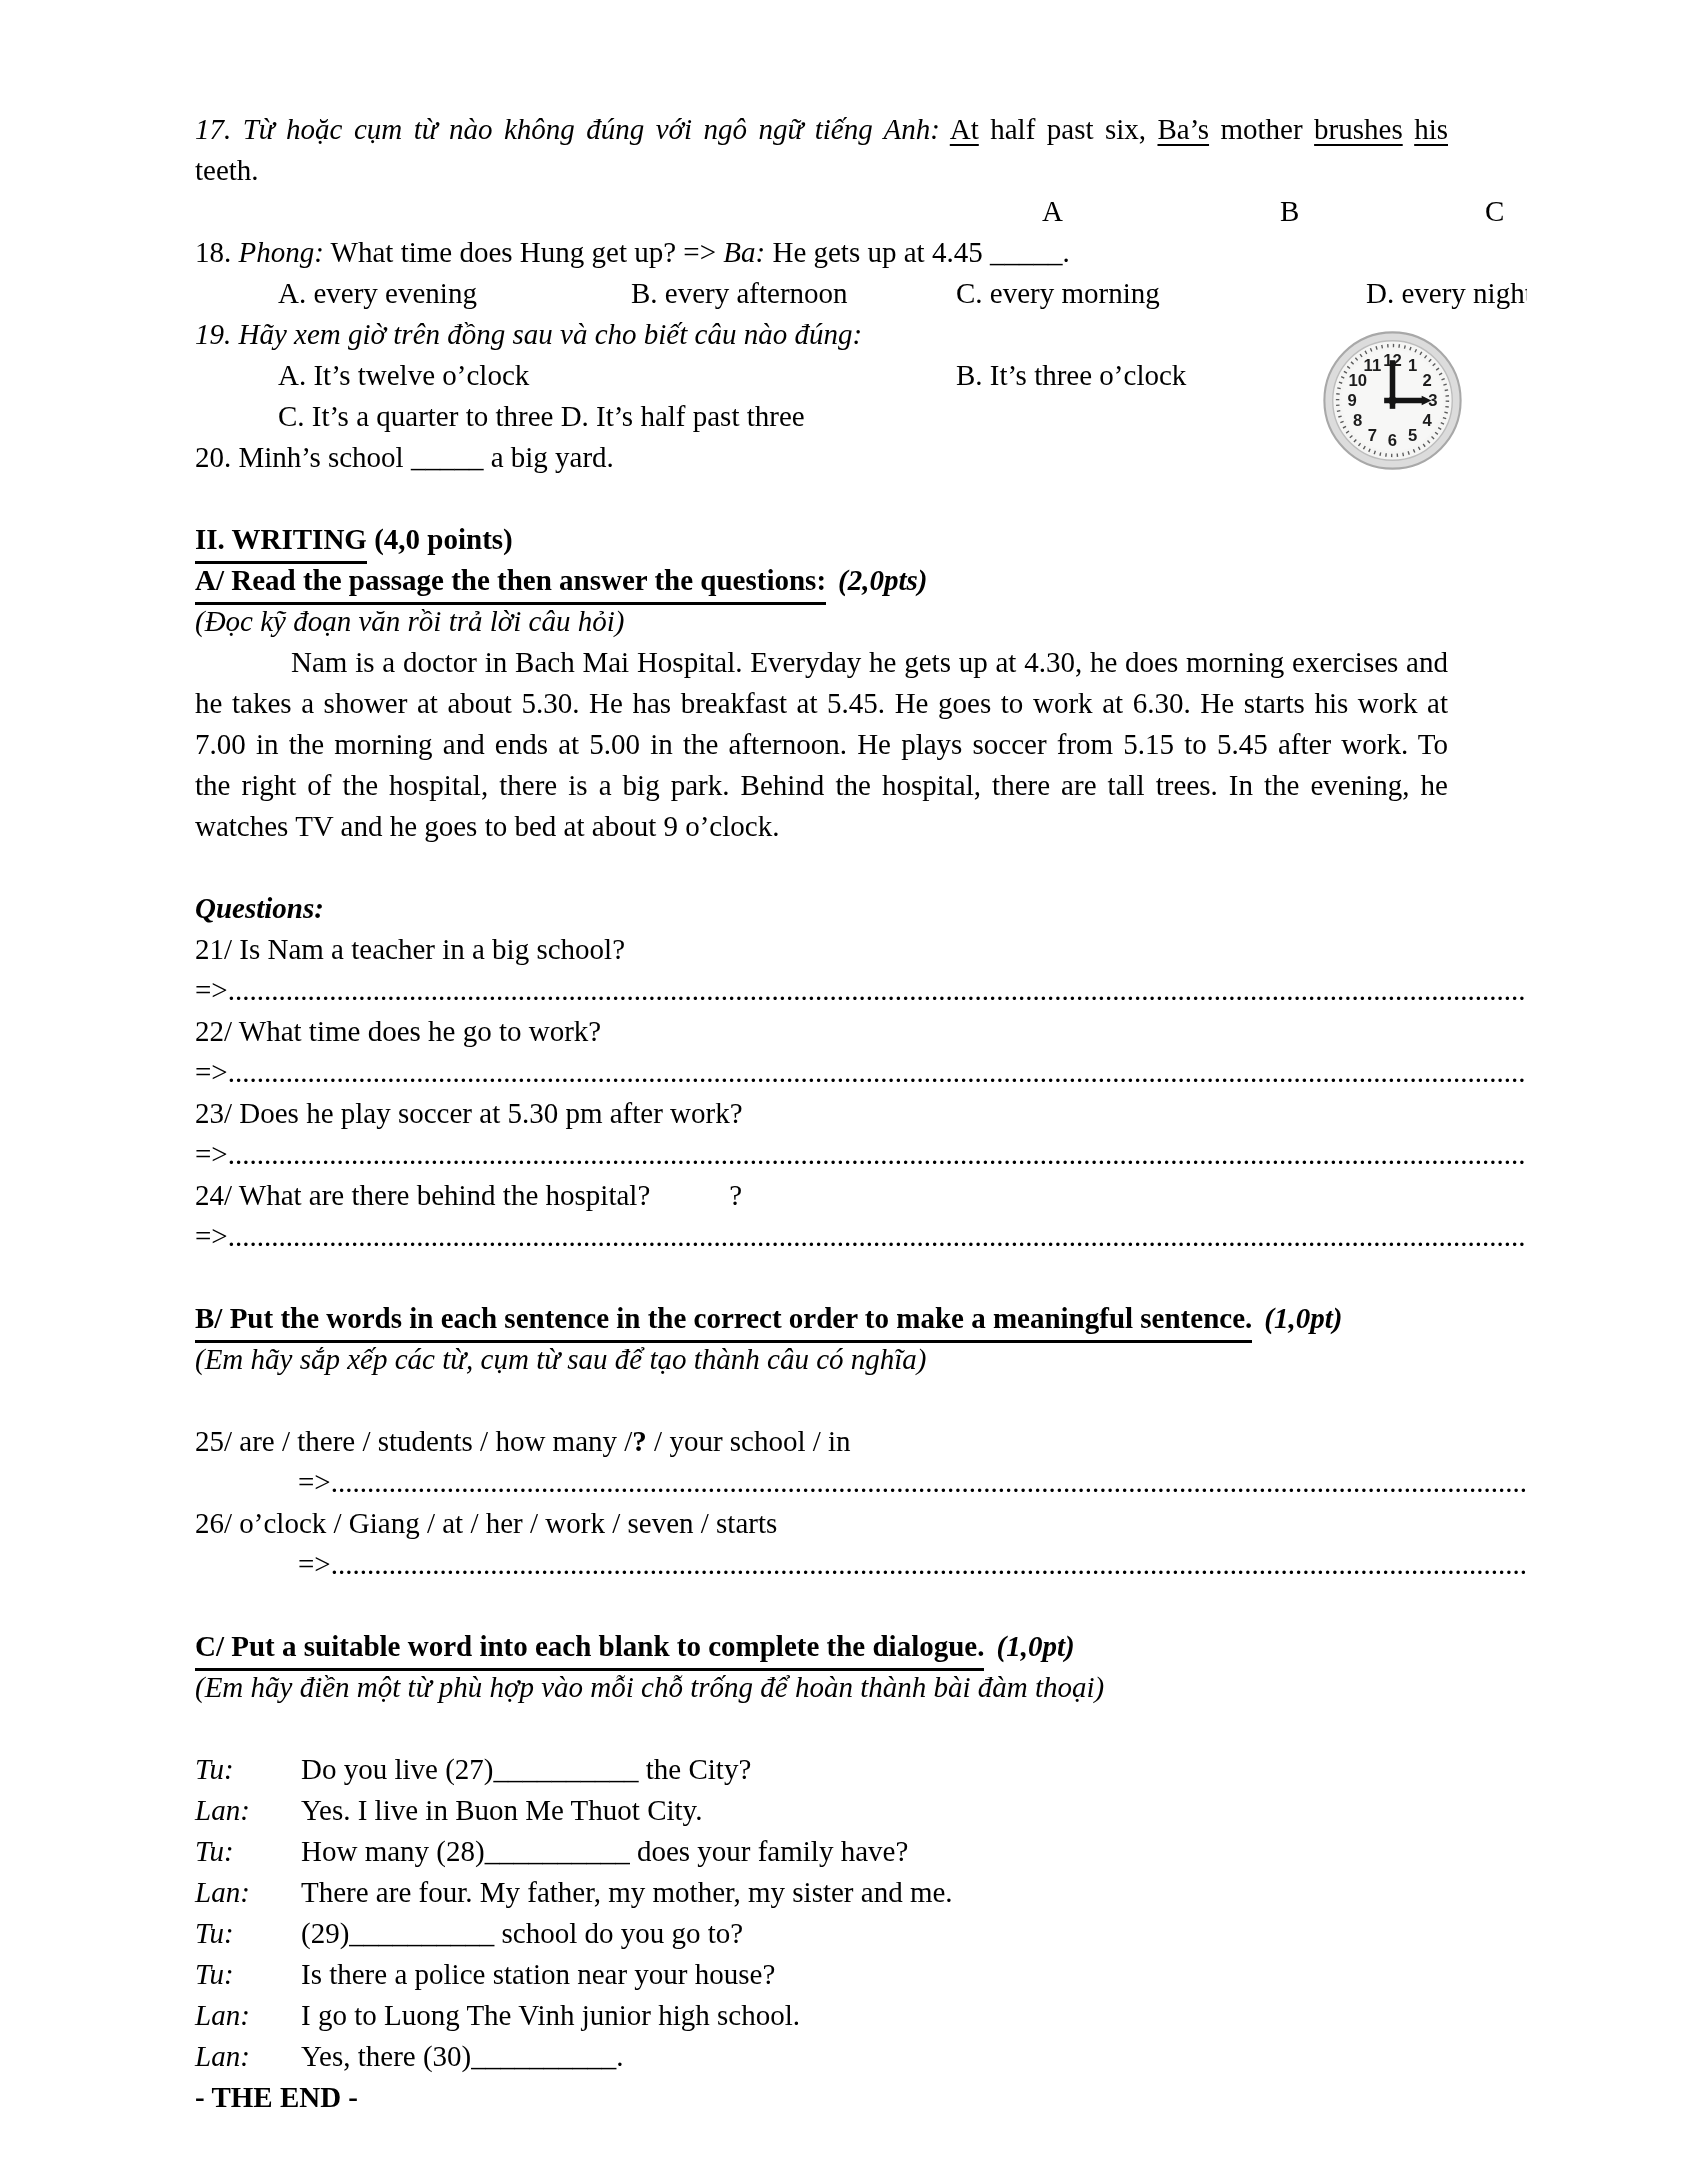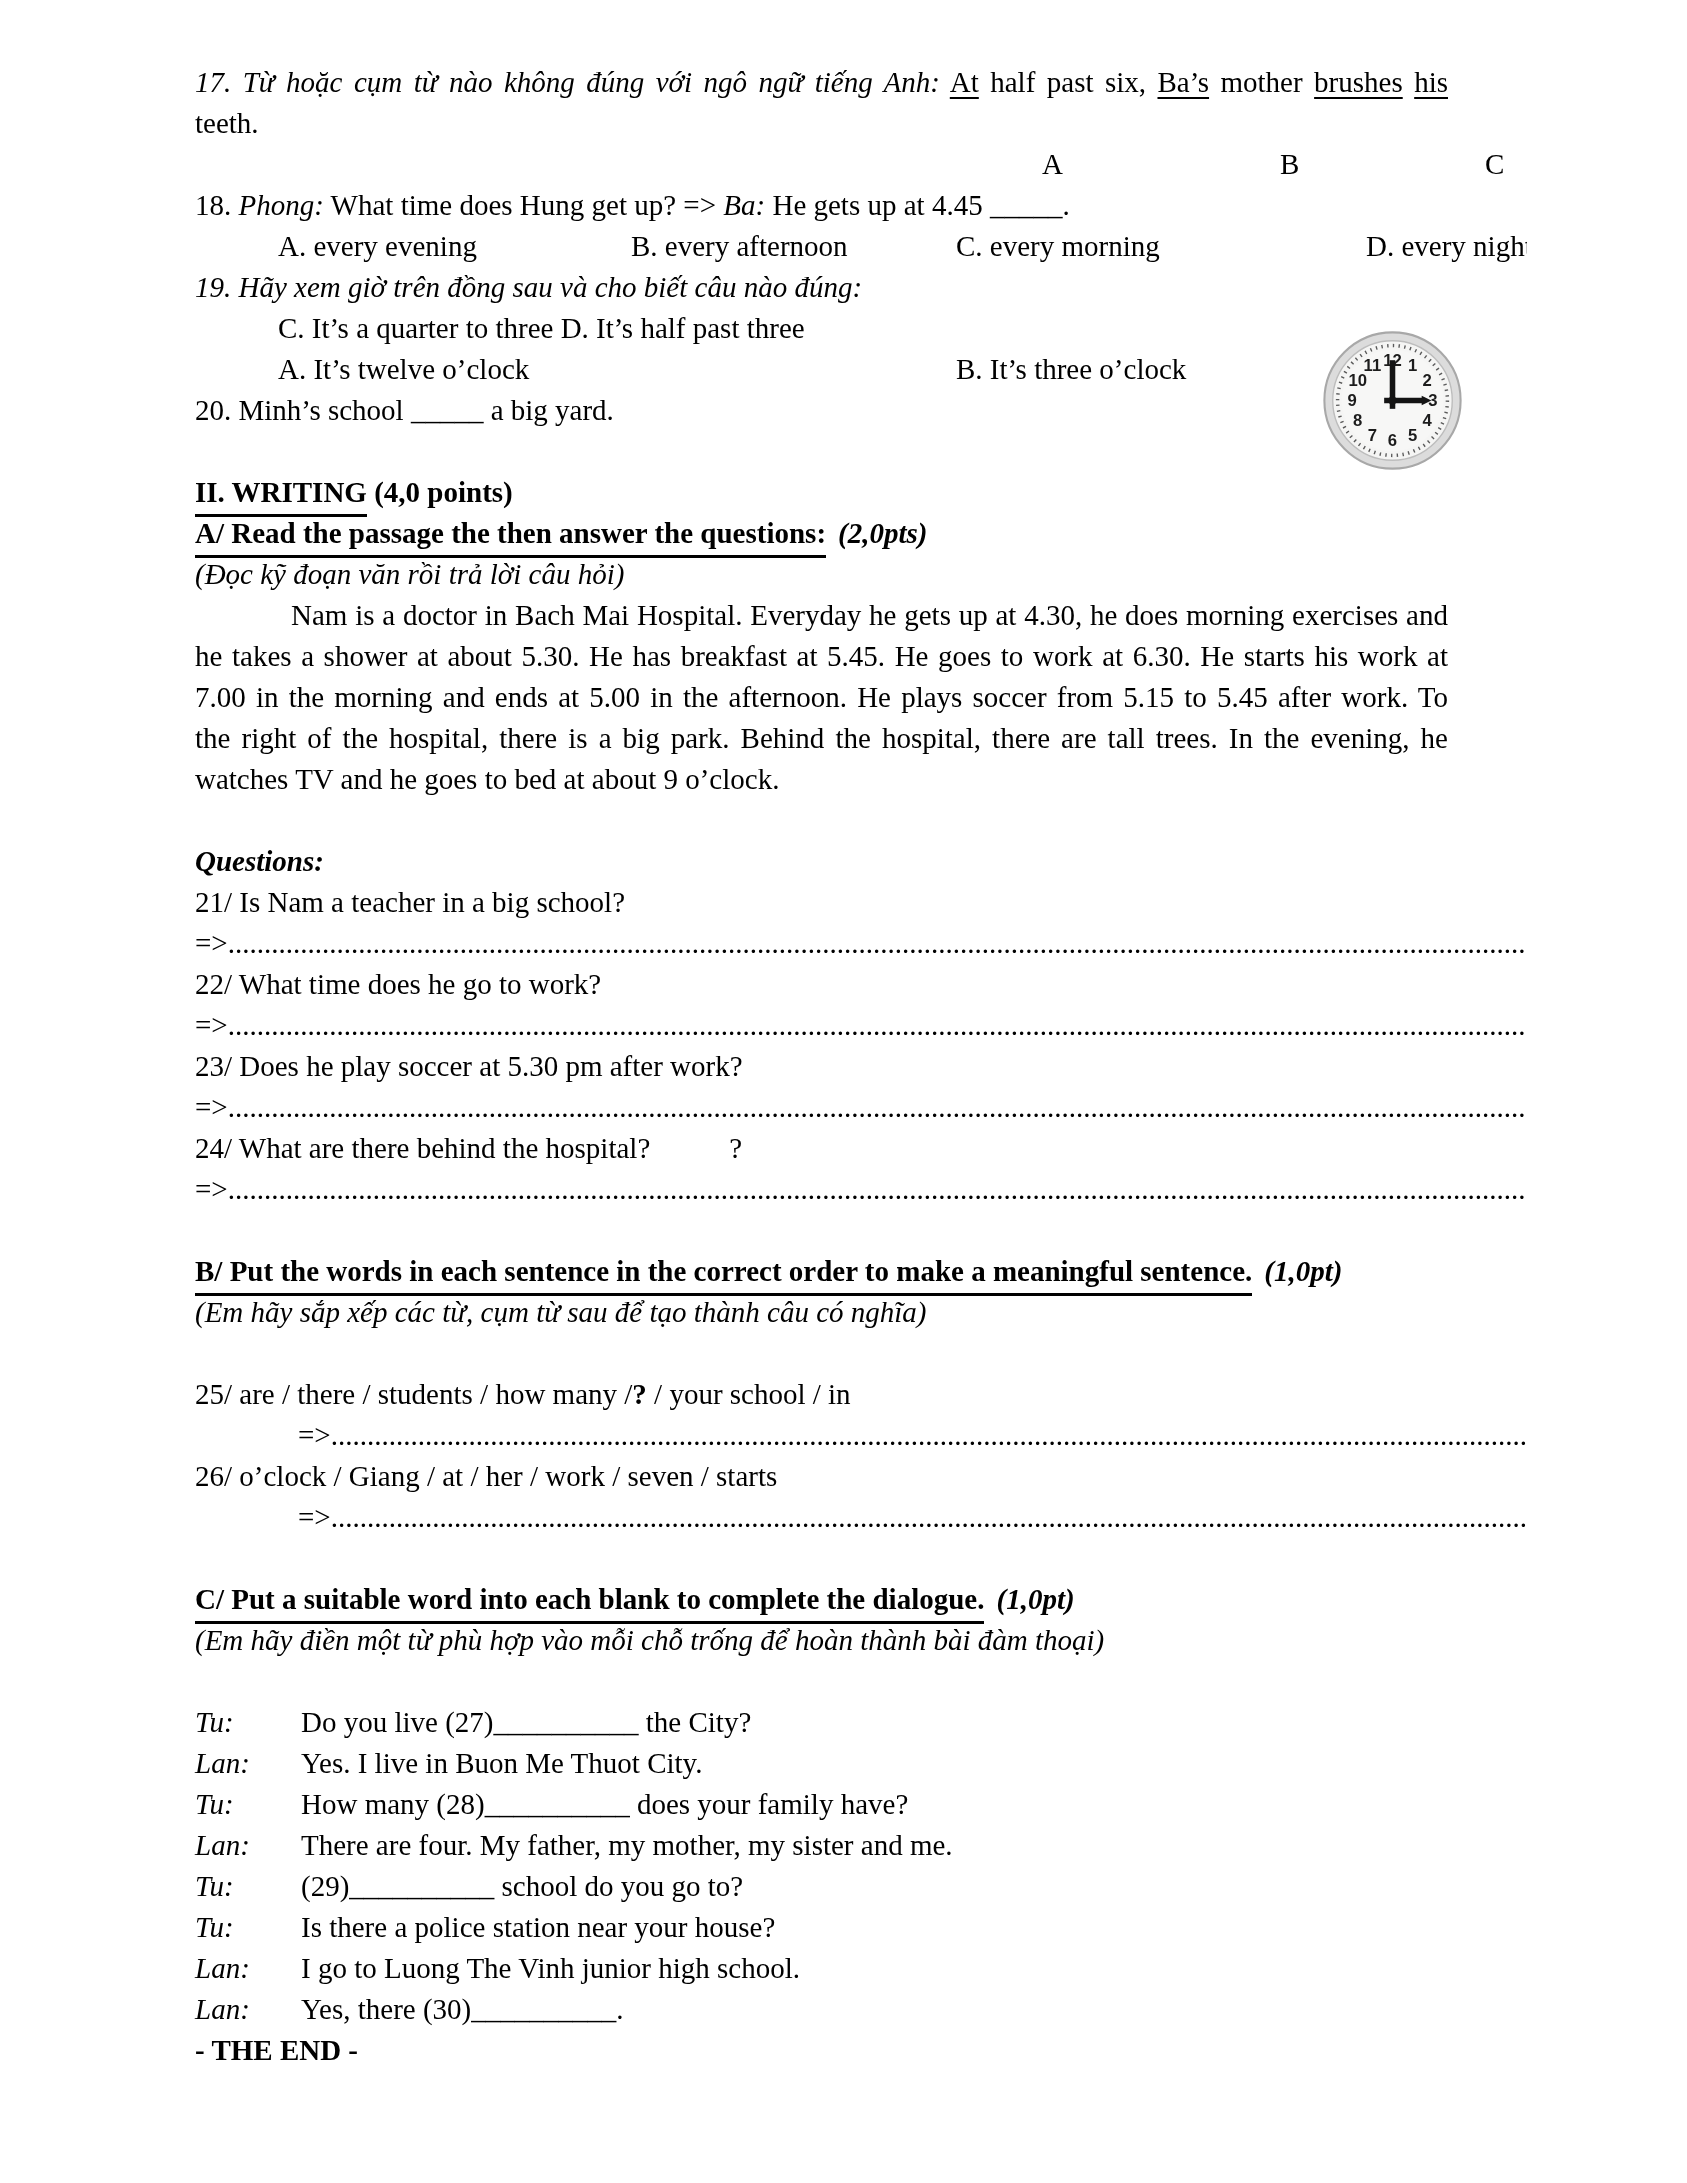--- a/index.html
+++ b/index.html
@@ -5,21 +5,21 @@
   * { margin:0; padding:0; box-sizing:border-box; }
   html,body { background:#ffffff; }
   body {
     width:1687px; height:2183px;
     font-family:"Liberation Serif","DejaVu Serif",serif;
     font-size:29px; color:#000;
   }
   .page {
     position:relative;
     width:1527px; height:2183px;
-    padding:62px 79px 0 195px;
+    padding:109px 79px 0 195px;
     overflow:hidden;
   }
   .ln  { height:41px; line-height:41px; white-space:nowrap; }
   .jl  { height:41px; line-height:41px; text-align:justify; text-align-last:justify;
          overflow:hidden; word-spacing:-0.7px; }
   .blank { height:41px; }
   .r   { position:relative; height:41px; line-height:41px; }
   .abs { position:absolute; top:0; white-space:nowrap; }
   .i   { font-style:italic; }
   .b   { font-weight:bold; }
@@ -51,25 +51,25 @@
   <div class="ln"><span>18.</span> <span class="i">Phong:</span><span> What time does Hung get up? =&gt; </span><span class="i">Ba:</span><span> He gets up at 4.45 _____.</span></div>
   <div class="r">
     <span class="abs" style="left:83px">A. every evening</span>
     <span class="abs" style="left:436px">B. every afternoon</span>
     <span class="abs" style="left:761px">C. every morning</span>
     <span class="abs" style="left:1171px">D. every night</span>
   </div>
 
   <div class="ln i">19. Hãy xem giờ trên đồng sau và cho biết câu nào đúng:</div>
   <div class="r">
-    <span class="abs" style="left:83px">C. It’s a quarter to three D. It’s half past three</span>
+    <span class="abs" style="left:83px">A. It’s twelve o’clock</span>
+    <span class="abs" style="left:761px">B. It’s three o’clock</span>
   </div>
   <div class="r">
-    <span class="abs" style="left:83px">A. It’s twelve o’clock</span>
-    <span class="abs" style="left:761px">B. It’s three o’clock</span>
+    <span class="abs" style="left:83px">C. It’s a quarter to three D. It’s half past three</span>
   </div>
 
   <div class="ln">20. Minh’s school  _____ a big yard.</div>
 
   <div class="blank"></div>
 
   <div class="ln"><span class="hu b">II. WRITING</span><span class="b"> (4,0 points)</span></div>
   <div class="ln"><span class="hu b">A/ Read the passage the then answer the questions:</span><span class="bi pts">(2,0pts)</span></div>
   <div class="ln i">(Đọc kỹ đoạn văn rồi trả lời câu hỏi)</div>
 

